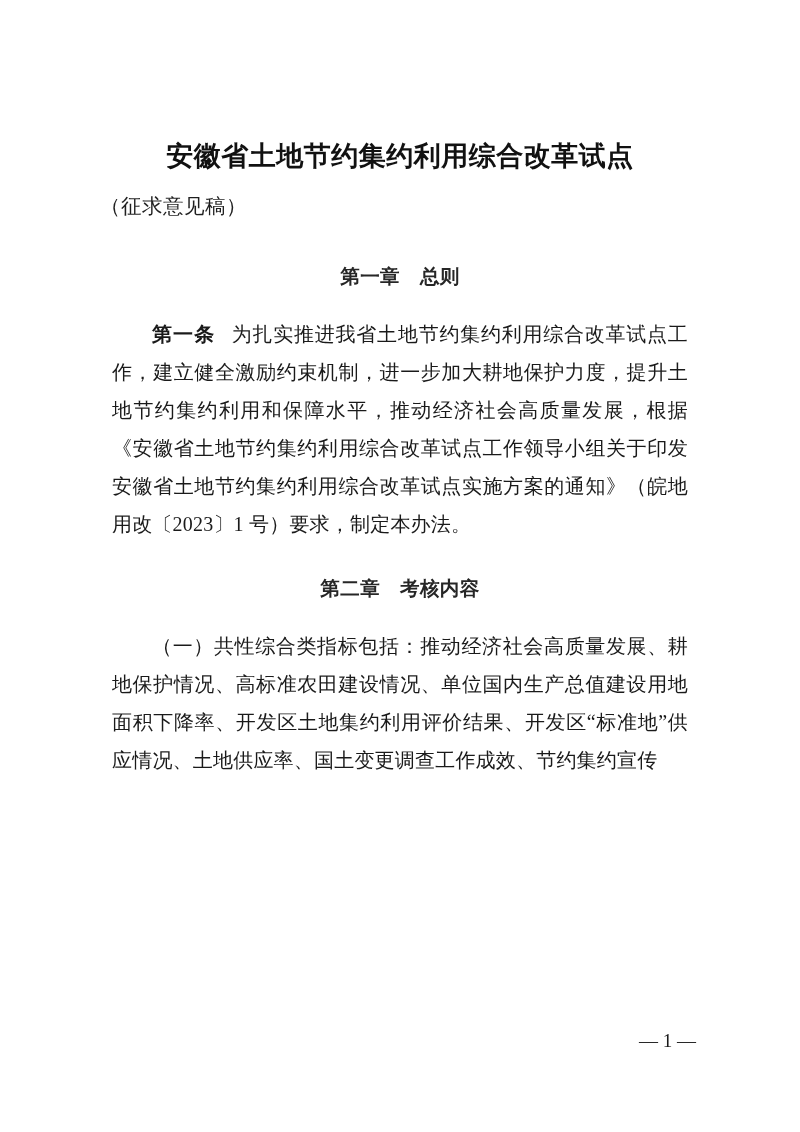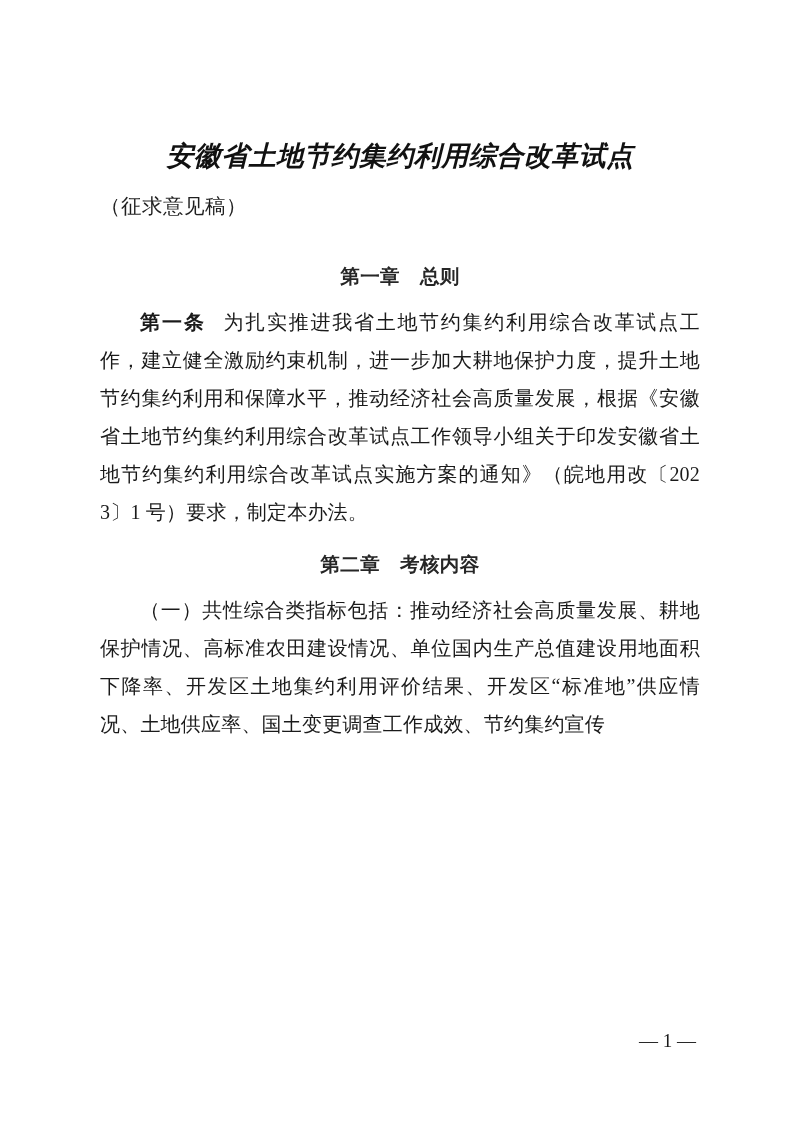--- a/index.html
+++ b/index.html
@@ -30,21 +30,21 @@
   .doc-title {
     text-align: center;
     font-weight: bold;
     font-size: 27px;
     line-height: 38px;
     letter-spacing: 0.5px;
     color: #111111;
     margin: 0;
     padding-top: 137px;
   }
-  .doc-title .tline { display: block; font-style: italic; }
+  .doc-title .tline { display: block; }
   .doc-subtitle {
     text-align: left;
     font-size: 20.5px;
     line-height: 30px;
     color: #1f1f1f;
     margin: 0;
     padding-top: 16px;
     letter-spacing: 0.5px;
   }
 
@@ -62,21 +62,21 @@
   .chapter.ch2 { padding-top: 14px; padding-bottom: 8px; }
   .chapter .gap { display: inline-block; width: 20px; }
 
   
   .para {
     font-size: 20px;
     line-height: 38px;
     text-align: justify;
     text-justify: inter-ideograph;
     text-indent: 40px;
-    margin: 0;
+    margin: 12px;
     color: #1a1a1a;
     letter-spacing: 0.2px;
     word-break: break-all;
   }
   .para .art {
     font-weight: bold;
     letter-spacing: 0.5px;
   }
   .para .sp { display: inline-block; width: 16px; }
 

